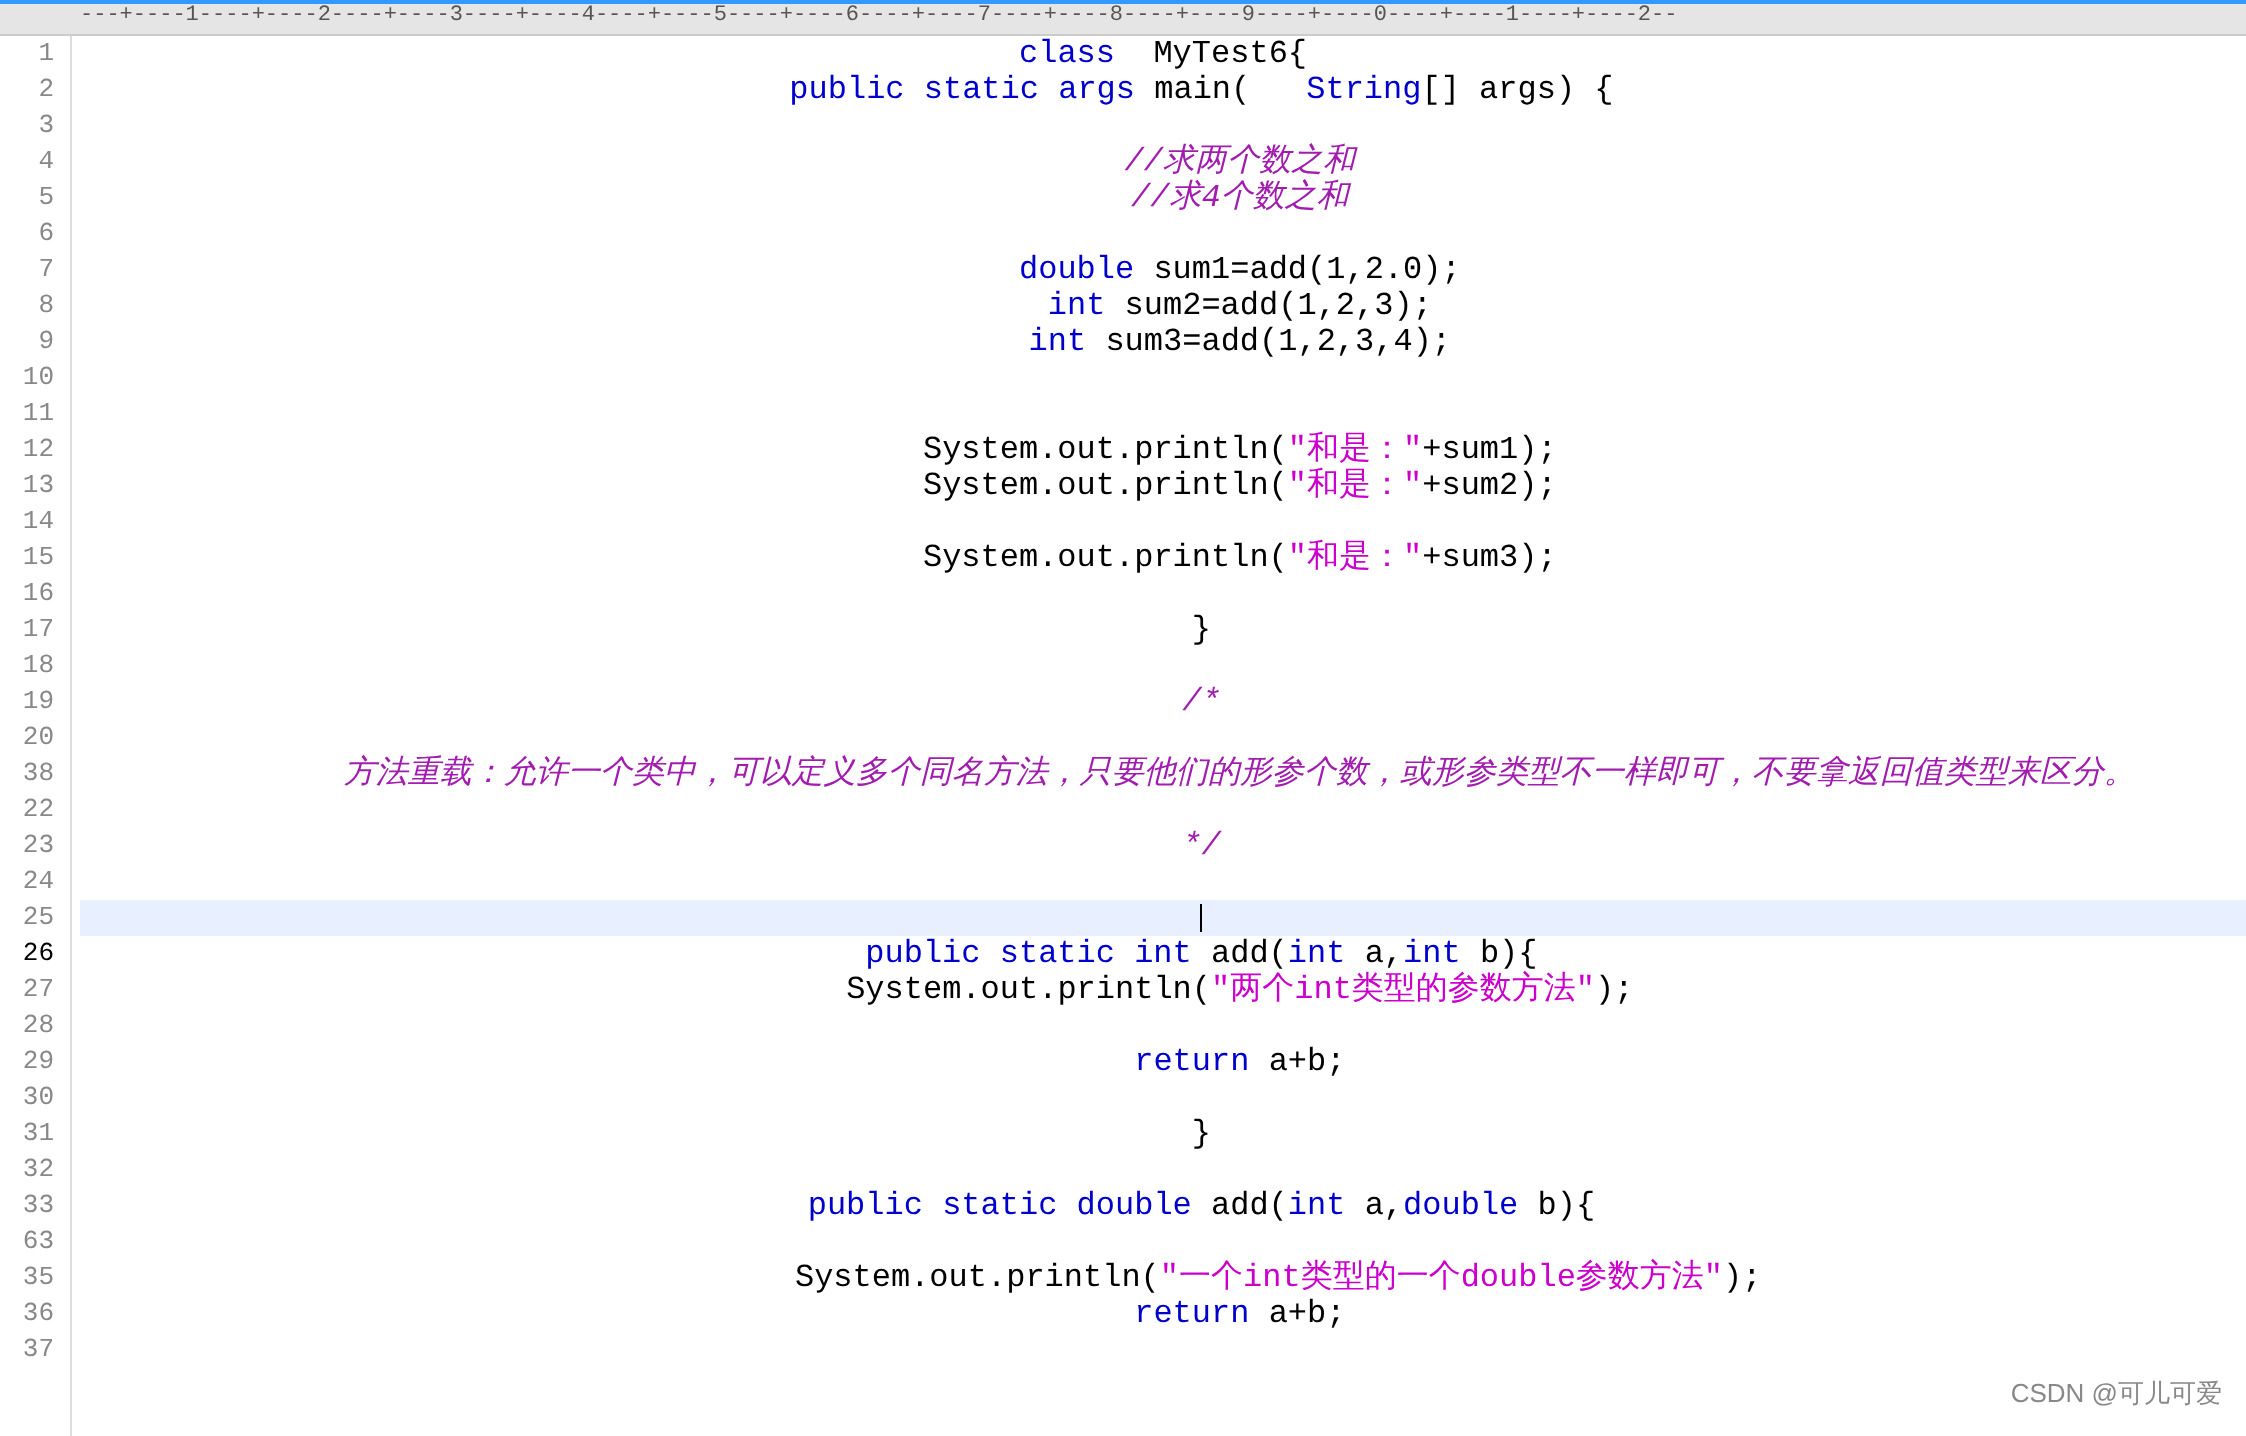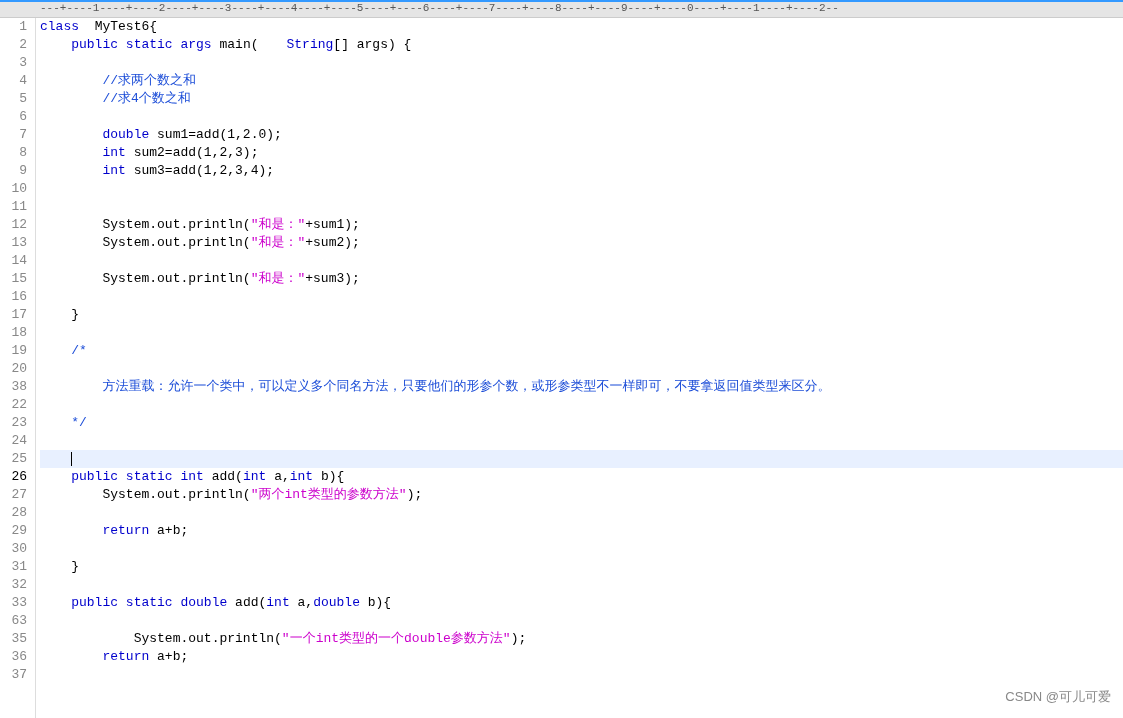--- a/index.html
+++ b/index.html
@@ -67,26 +67,27 @@
     }
     .code-lines {
       flex: 1;
       overflow: hidden;
       padding-left: 4px;
     }
     .code-line {
       height: 18px;
       line-height: 18px;
       white-space: pre;
-      font-size: 13px;
+      font-size: 16px;
+      text-align: center;
     }
     .kw { color: #0000cc; font-weight: normal; }
     .type { color: #0000cc; margin-left: 28px; }
     .string { color: #cc00cc; }
-    .comment { color: #1d4ed8; }
+    .comment { color: #a21caf; font-style: italic; }
     .normal { color: #000000; }
     .cursor-line {
       background: #e8f0ff;
     }
     .cursor {
       display: inline-block;
       width: 1px;
       height: 14px;
       background: #000;
       vertical-align: middle;

